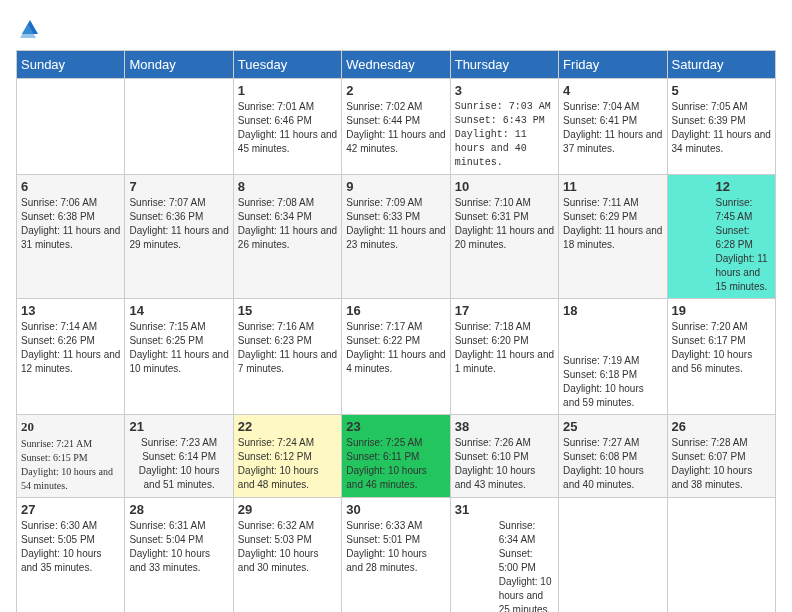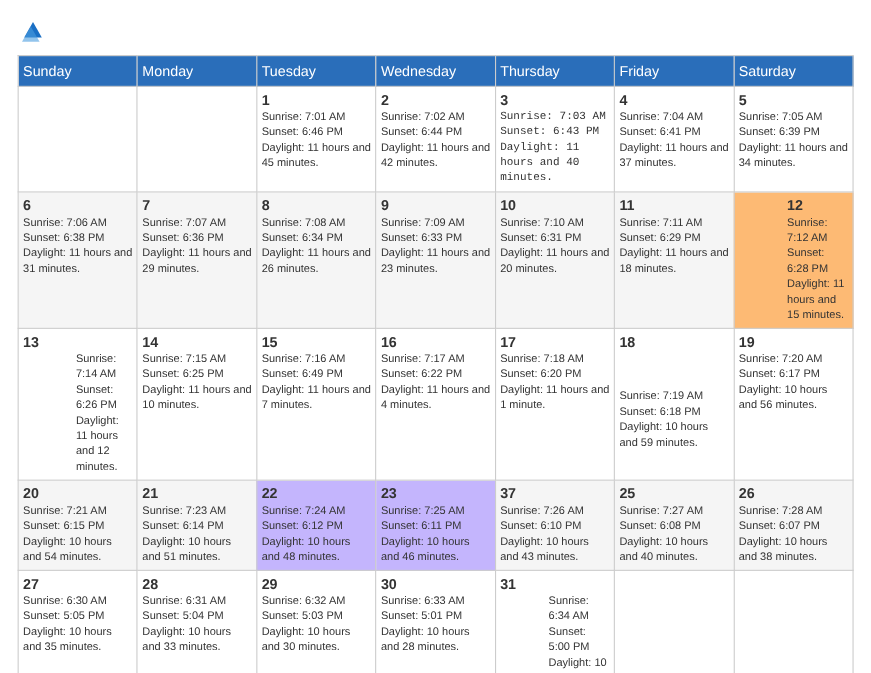--- a/index.html
+++ b/index.html
@@ -183,44 +183,44 @@
           <div class="day-info" style="white-space: pre-line;">Sunrise: 7:10 AM
 Sunset: 6:31 PM
 Daylight: 11 hours and 20 minutes.</div>
         </td>
         <td style="background: rgb(245, 245, 245);">
           <div class="day-num">11</div>
           <div class="day-info" style="white-space: pre-line;">Sunrise: 7:11 AM
 Sunset: 6:29 PM
 Daylight: 11 hours and 18 minutes.</div>
         </td>
-        <td style="background: #fdba74; padding-left: 48px;">
+        <td style="background: #5eead4; padding-left: 48px;">
           <div class="day-num">12</div>
-          <div class="day-info" style="white-space: pre-line;">Sunrise: 7:12 AM
+          <div class="day-info" style="white-space: pre-line;">Sunrise: 7:45 AM
 Sunset: 6:28 PM
 Daylight: 11 hours and 15 minutes.</div>
         </td>
       </tr>
       <tr>
         <td>
           <div class="day-num">13</div>
-          <div class="day-info" style="white-space: pre-line; margin-left: 48px;">Sunrise: 7:14 AM
+          <div class="day-info" style="white-space: pre-line;">Sunrise: 7:14 AM
 Sunset: 6:26 PM
 Daylight: 11 hours and 12 minutes.</div>
         </td>
         <td>
           <div class="day-num">14</div>
           <div class="day-info" style="white-space: pre-line;">Sunrise: 7:15 AM
 Sunset: 6:25 PM
 Daylight: 11 hours and 10 minutes.</div>
         </td>
         <td>
           <div class="day-num">15</div>
           <div class="day-info" style="white-space: pre-line;">Sunrise: 7:16 AM
-Sunset: 6:49 PM
+Sunset: 6:23 PM
 Daylight: 11 hours and 7 minutes.</div>
         </td>
         <td>
           <div class="day-num">16</div>
           <div class="day-info" style="white-space: pre-line;">Sunrise: 7:17 AM
 Sunset: 6:22 PM
 Daylight: 11 hours and 4 minutes.</div>
         </td>
         <td>
           <div class="day-num">17</div>
@@ -235,46 +235,46 @@
 Daylight: 10 hours and 59 minutes.</div>
         </td>
         <td>
           <div class="day-num">19</div>
           <div class="day-info" style="white-space: pre-line;">Sunrise: 7:20 AM
 Sunset: 6:17 PM
 Daylight: 10 hours and 56 minutes.</div>
         </td>
       </tr>
       <tr>
-        <td style="background: rgb(245, 245, 245);">
+        <td style="background: rgb(245, 245, 245); font-family: Liberation Serif, serif;">
           <div class="day-num">20</div>
           <div class="day-info" style="white-space: pre-line;">Sunrise: 7:21 AM
 Sunset: 6:15 PM
 Daylight: 10 hours and 54 minutes.</div>
         </td>
         <td style="background: rgb(245, 245, 245);">
           <div class="day-num">21</div>
-          <div class="day-info" style="white-space: pre-line;">Sunrise: 7:23 AM
+          <div class="day-info" style="white-space: pre-line; text-align: center;">Sunrise: 7:23 AM
 Sunset: 6:14 PM
 Daylight: 10 hours and 51 minutes.</div>
         </td>
-        <td style="background: #c4b5fd;">
+        <td style="background: #fef9c3;">
           <div class="day-num">22</div>
           <div class="day-info" style="white-space: pre-line;">Sunrise: 7:24 AM
 Sunset: 6:12 PM
 Daylight: 10 hours and 48 minutes.</div>
         </td>
-        <td style="background: #c4b5fd;">
+        <td style="background: #22c55e;">
           <div class="day-num">23</div>
           <div class="day-info" style="white-space: pre-line;">Sunrise: 7:25 AM
 Sunset: 6:11 PM
 Daylight: 10 hours and 46 minutes.</div>
         </td>
         <td style="background: rgb(245, 245, 245);">
-          <div class="day-num">37</div>
+          <div class="day-num">38</div>
           <div class="day-info" style="white-space: pre-line;">Sunrise: 7:26 AM
 Sunset: 6:10 PM
 Daylight: 10 hours and 43 minutes.</div>
         </td>
         <td style="background: rgb(245, 245, 245);">
           <div class="day-num">25</div>
           <div class="day-info" style="white-space: pre-line;">Sunrise: 7:27 AM
 Sunset: 6:08 PM
 Daylight: 10 hours and 40 minutes.</div>
         </td>

